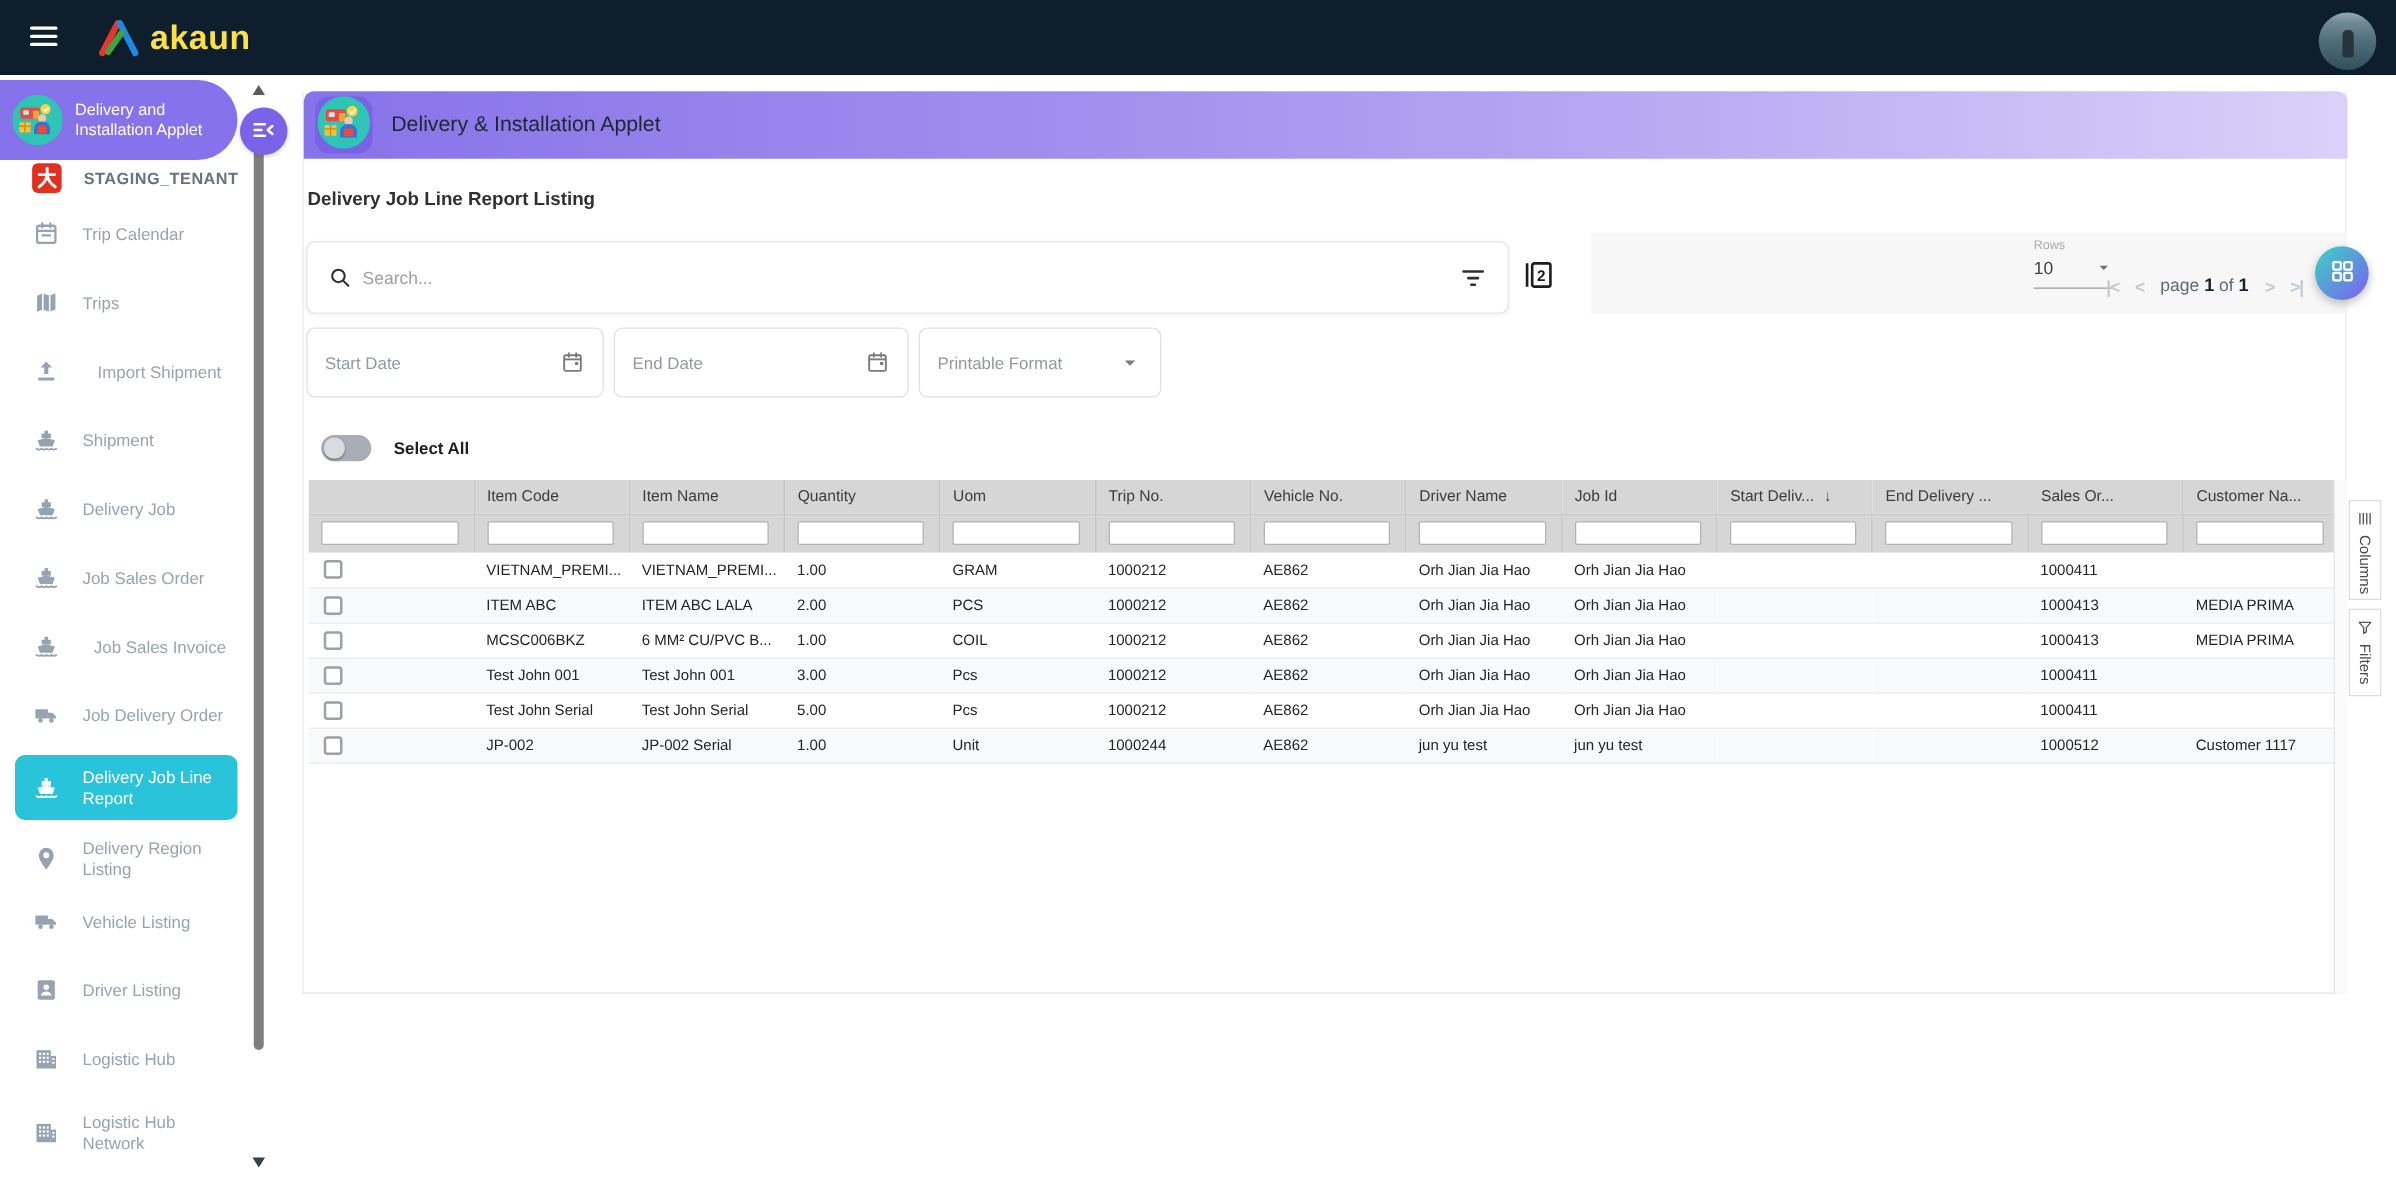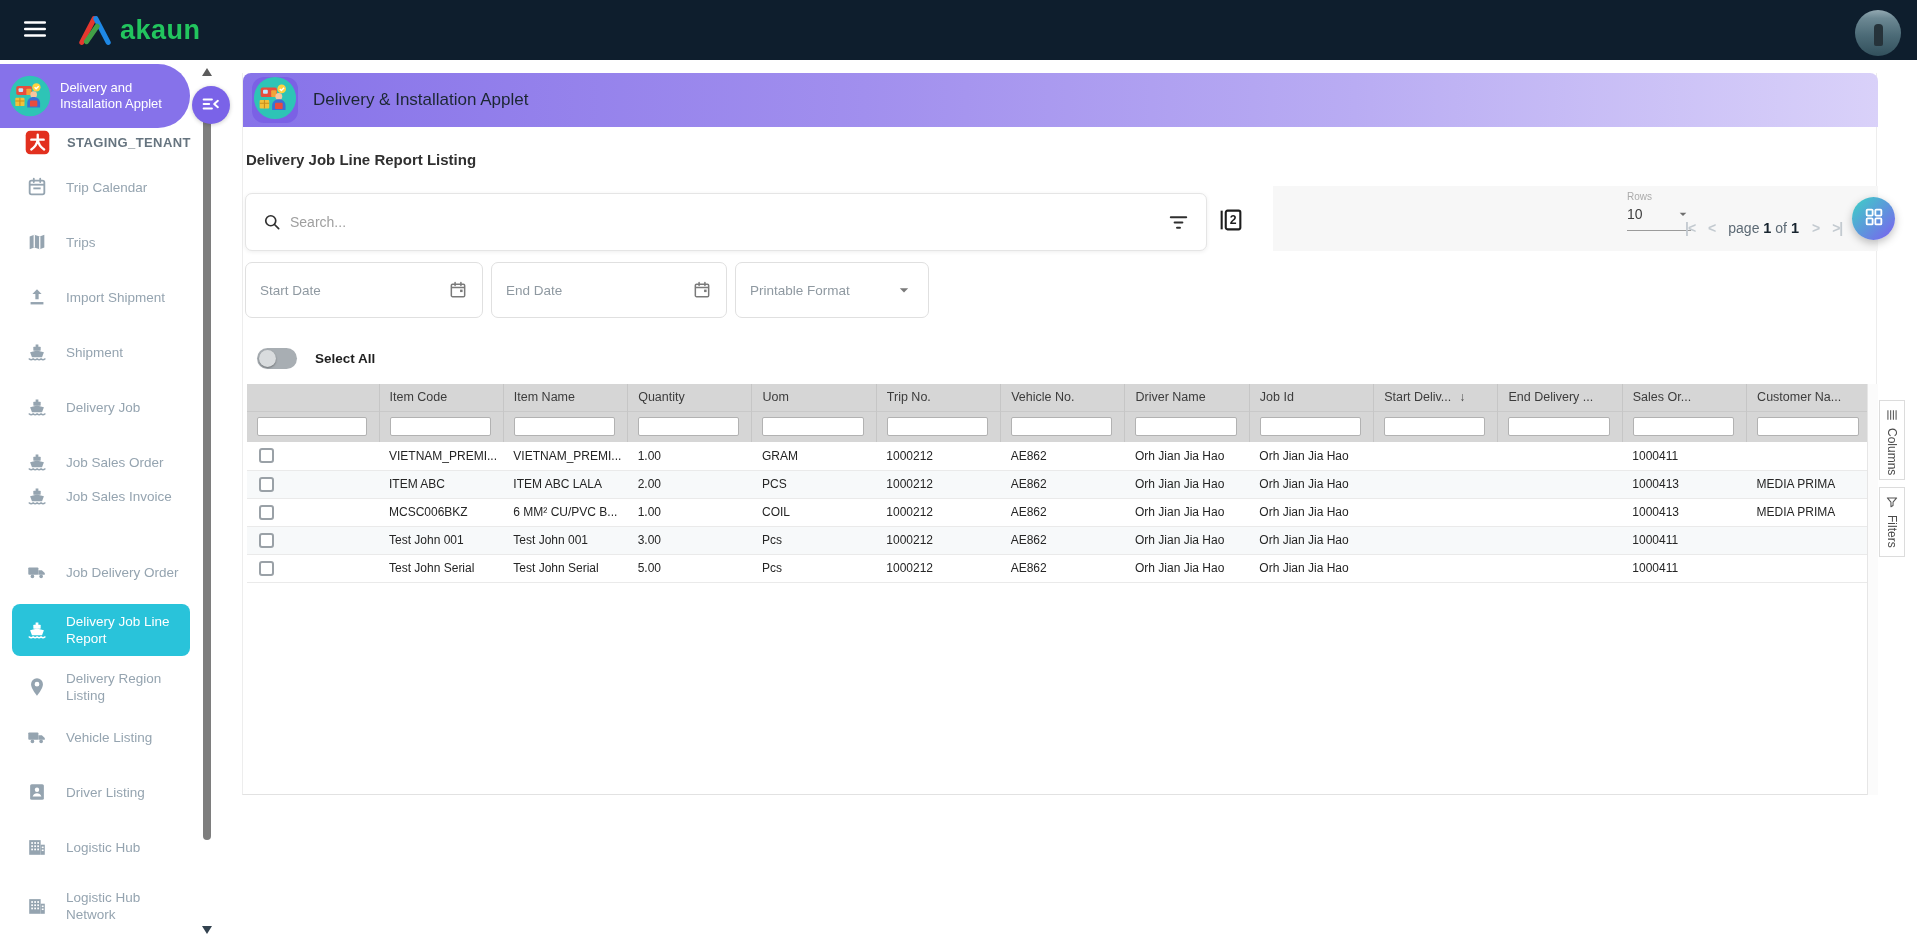--- a/index.html
+++ b/index.html
@@ -6,21 +6,21 @@
   html,body { width:1917px; height:945px; overflow:hidden; background:#fff;
     font-family:"Liberation Sans", sans-serif; }
   .stage { position:relative; width:1917px; height:945px; }
 
   
   .topbar { position:absolute; left:0; top:0; width:1917px; height:60px;
     background:var(--topbar_bg,#0e1e2d); display:flex; align-items:center; z-index:10; }
   .burger { margin-left:18px; width:34px; height:34px; color:#fff; display:flex;
     align-items:center; justify-content:center; background:none; border:none; cursor:pointer; }
   .logo { display:flex; align-items:center; margin-left:26px; gap:8px; }
-  .logo-text { color:#22c55e; font-size:27px; font-weight:bold; letter-spacing:.5px; }
+  .logo-text { color:#fde047; font-size:27px; font-weight:bold; letter-spacing:.5px; }
   .avatar { position:absolute; right:16px; top:10px; width:46px; height:46px; border-radius:50%;
     background: linear-gradient(180deg,#93a9b2 0%, #6c8893 18%, #4c6b77 55%, #32505c 100%);
     overflow:hidden; cursor:pointer; }
   .avatar::after { content:""; position:absolute; left:19px; top:14px; width:9px; height:22px;
     background:#26333a; border-radius:4px 4px 2px 2px; }
 
   
   .sidebar { position:absolute; left:0; top:60px; width:216px; height:885px; background:#fff; z-index:5; }
   .applet-pill { position:absolute; left:0; top:4px; width:190px; height:64px;
     background:var(--brand_purple,#8672ea); border-radius:0 32px 32px 0;
@@ -205,21 +205,21 @@
             </svg></span>
           <span class="sb-label">Trip Calendar</span>
         </div>
         <div class="sb-item" style="top: 156px;">
           <span class="sb-ico"><svg viewBox="0 0 24 24" width="100%" height="100%">
               <path d="M4 6l5-2 6 2 5-2v14l-5 2-6-2-5 2z" fill="currentColor"></path>
               <path d="M9 4v14M15 6v14" stroke="#fff" stroke-width="1.4"></path>
             </svg></span>
           <span class="sb-label">Trips</span>
         </div>
-        <div class="sb-item" style="top: 211px;">
+        <div class="sb-item" style="top: 211px; gap: 12px;">
           <span class="sb-ico"><svg viewBox="0 0 24 24" width="100%" height="100%">
               <path d="M12 3.5l5 5.2h-3.2v5.8h-3.6V8.7H7z" fill="currentColor"></path>
               <rect x="5" y="17.5" width="14" height="2.6" fill="currentColor"></rect>
             </svg></span>
           <span class="sb-label">Import Shipment</span>
         </div>
         <div class="sb-item" style="top: 266px;">
           <span class="sb-ico"><svg viewBox="0 0 24 24" width="100%" height="100%">
               <rect x="10.5" y="3.8" width="3" height="3" fill="currentColor"></rect>
               <rect x="8" y="6.3" width="8" height="4.2" rx=".5" fill="currentColor"></rect>
@@ -239,21 +239,21 @@
         </div>
         <div class="sb-item" style="top: 376px;">
           <span class="sb-ico"><svg viewBox="0 0 24 24" width="100%" height="100%">
               <rect x="10.5" y="3.8" width="3" height="3" fill="currentColor"></rect>
               <rect x="8" y="6.3" width="8" height="4.2" rx=".5" fill="currentColor"></rect>
               <path d="M4.5 12.3l7.5-2 7.5 2-2 5.4H6.5z" fill="currentColor"></path>
               <path d="M3.5 19.6c1.4 1 2.9 1 4.3 0 1.4 1 2.9 1 4.3 0 1.4 1 2.9 1 4.3 0 1.4 1 2.9 1 4.3 0" stroke="currentColor" stroke-width="1.6" fill="none" stroke-linecap="round"></path>
             </svg></span>
           <span class="sb-label">Job Sales Order</span>
         </div>
-        <div class="sb-item" style="top: 410px;">
+        <div class="sb-item" style="top: 431px; text-align: center;">
           <span class="sb-ico"><svg viewBox="0 0 24 24" width="100%" height="100%">
               <rect x="10.5" y="3.8" width="3" height="3" fill="currentColor"></rect>
               <rect x="8" y="6.3" width="8" height="4.2" rx=".5" fill="currentColor"></rect>
               <path d="M4.5 12.3l7.5-2 7.5 2-2 5.4H6.5z" fill="currentColor"></path>
               <path d="M3.5 19.6c1.4 1 2.9 1 4.3 0 1.4 1 2.9 1 4.3 0 1.4 1 2.9 1 4.3 0 1.4 1 2.9 1 4.3 0" stroke="currentColor" stroke-width="1.6" fill="none" stroke-linecap="round"></path>
             </svg></span>
           <span class="sb-label">Job Sales Invoice</span>
         </div>
         <div class="sb-item" style="top: 486px;">
           <span class="sb-ico"><svg viewBox="0 0 24 24" width="100%" height="100%">
@@ -594,20 +594,35 @@
                 <td>Pcs</td>
                 <td>1000212</td>
                 <td>AE862</td>
                 <td>Orh Jian Jia Hao</td>
                 <td>Orh Jian Jia Hao</td>
                 <td></td>
                 <td></td>
                 <td>1000411</td>
                 <td></td>
               </tr>
+              <tr>
+                <td><span class="cb"></span></td>
+                <td>JP-002</td>
+                <td>JP-002 Serial</td>
+                <td>1.00</td>
+                <td>Unit</td>
+                <td>1000244</td>
+                <td>AE862</td>
+                <td>jun yu test</td>
+                <td>jun yu test</td>
+                <td></td>
+                <td></td>
+                <td>1000512</td>
+                <td>Customer 1117</td>
+              </tr>
             </tbody>
         </table>
       </div>
       <div class="v-scroll"></div>
     </div>
 
     <div class="side-tab" id="tab-columns">
       <span class="st-ico"><svg viewBox="0 0 24 24" width="100%" height="100%">
             <path d="M5 4v16M9.7 4v16M14.4 4v16M19 4v16" stroke="currentColor" stroke-width="1.8" fill="none"></path>
           </svg></span>

